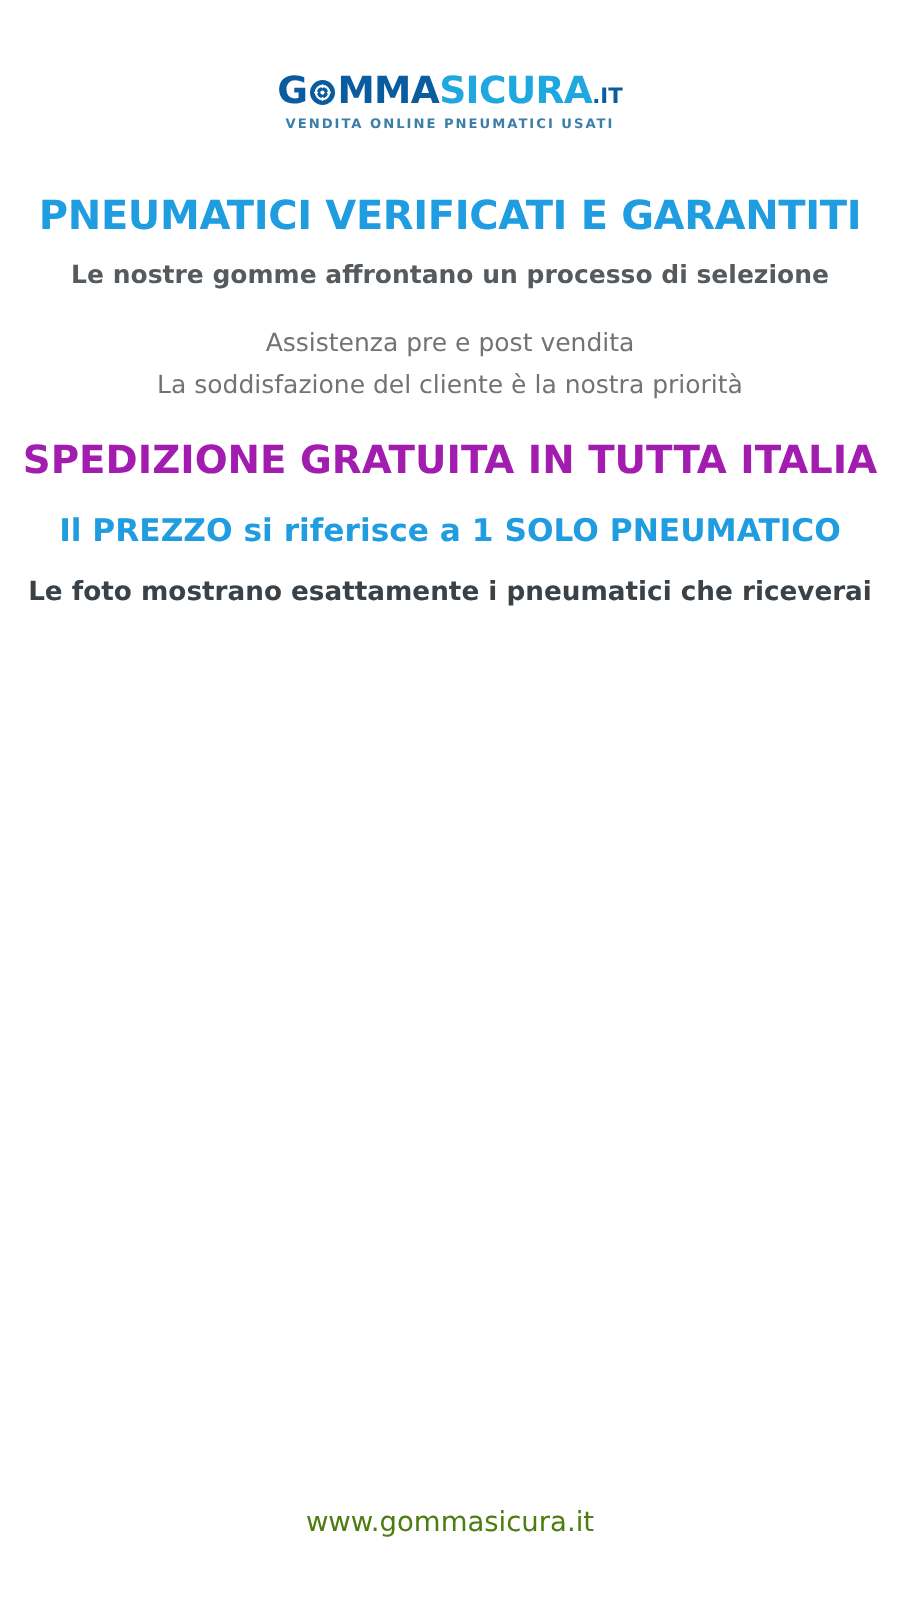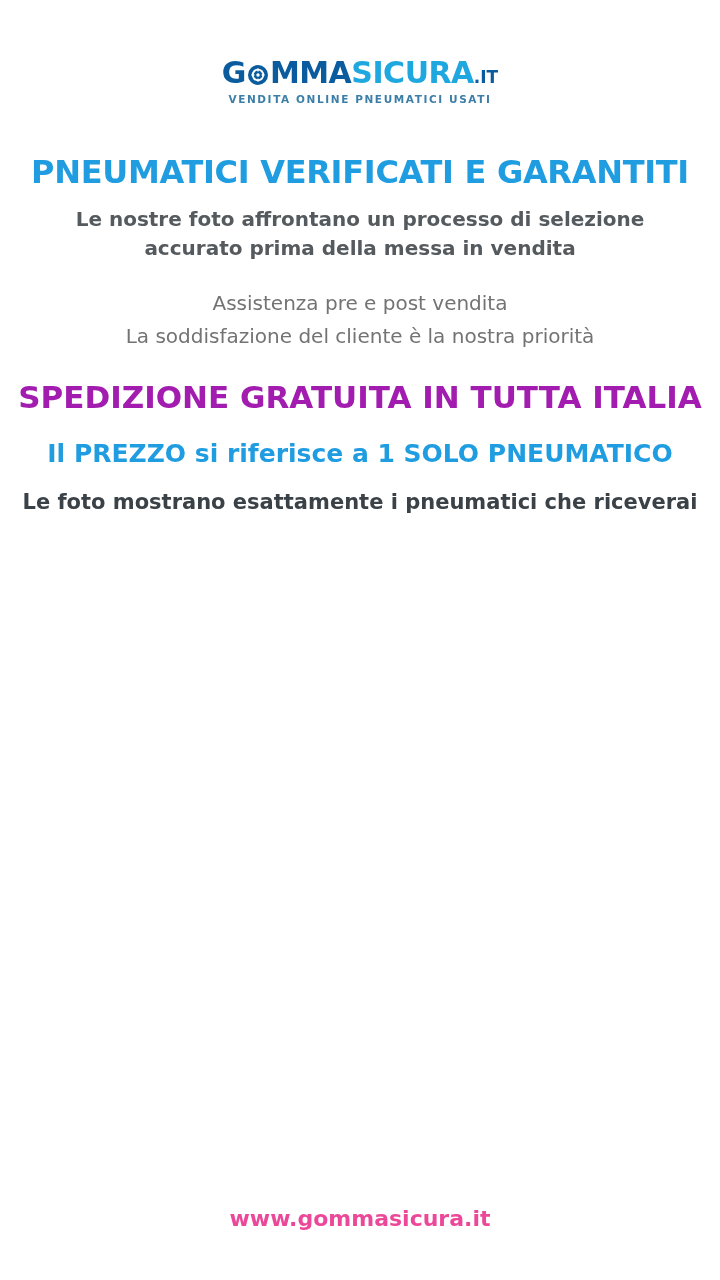--- a/index.html
+++ b/index.html
@@ -134,22 +134,22 @@
   }
 
   
   .footer {
     position: absolute;
     left: 0;
     top: 1206px;
     width: 720px;
     text-align: center;
     font-size: 22px;
-    font-weight: bold;
-    color: #ec4899;
+    font-weight: normal;
+    color: #4d7c0f;
     white-space: nowrap;
   }
 </style>
 </head>
 <body>
 
 <div class="page">
 
   <div class="logo-block">
     <div class="logo-main"><span class="logo-gomma">G</span><span class="logo-wheel"><svg width="22" height="22" viewBox="0 0 22 22" xmlns="http://www.w3.org/2000/svg">
@@ -163,22 +163,21 @@
               <rect x="4.3" y="10.3" width="3.2" height="1.4" rx="0.6"></rect>
               <rect x="14.5" y="10.3" width="3.2" height="1.4" rx="0.6"></rect>
             </g>
           </svg></span><span class="logo-gomma">MMA</span><span class="logo-sicura">SICURA</span><span class="logo-it">.IT</span></div>
     <div class="logo-sub">VENDITA ONLINE PNEUMATICI USATI</div>
   </div>
 
   <div class="headline">PNEUMATICI VERIFICATI E GARANTITI</div>
 
   <div class="sub-grey">
-    <span>Le nostre foto affrontano un processo di selezione</span>
-    <span class="line2">accurato prima della messa in vendita</span>
+    <span>Le nostre gomme affrontano un processo di selezione</span>
   </div>
 
   <div class="blue-dark assistenza">Assistenza pre e post vendita</div>
   <div class="blue-dark soddisfazione">La soddisfazione del cliente è la nostra priorità</div>
 
   <div class="spedizione">SPEDIZIONE GRATUITA IN TUTTA ITALIA</div>
 
   <div class="prezzo">Il PREZZO si riferisce a 1 SOLO PNEUMATICO</div>
 
   <div class="foto">Le foto mostrano esattamente i pneumatici che riceverai</div>

